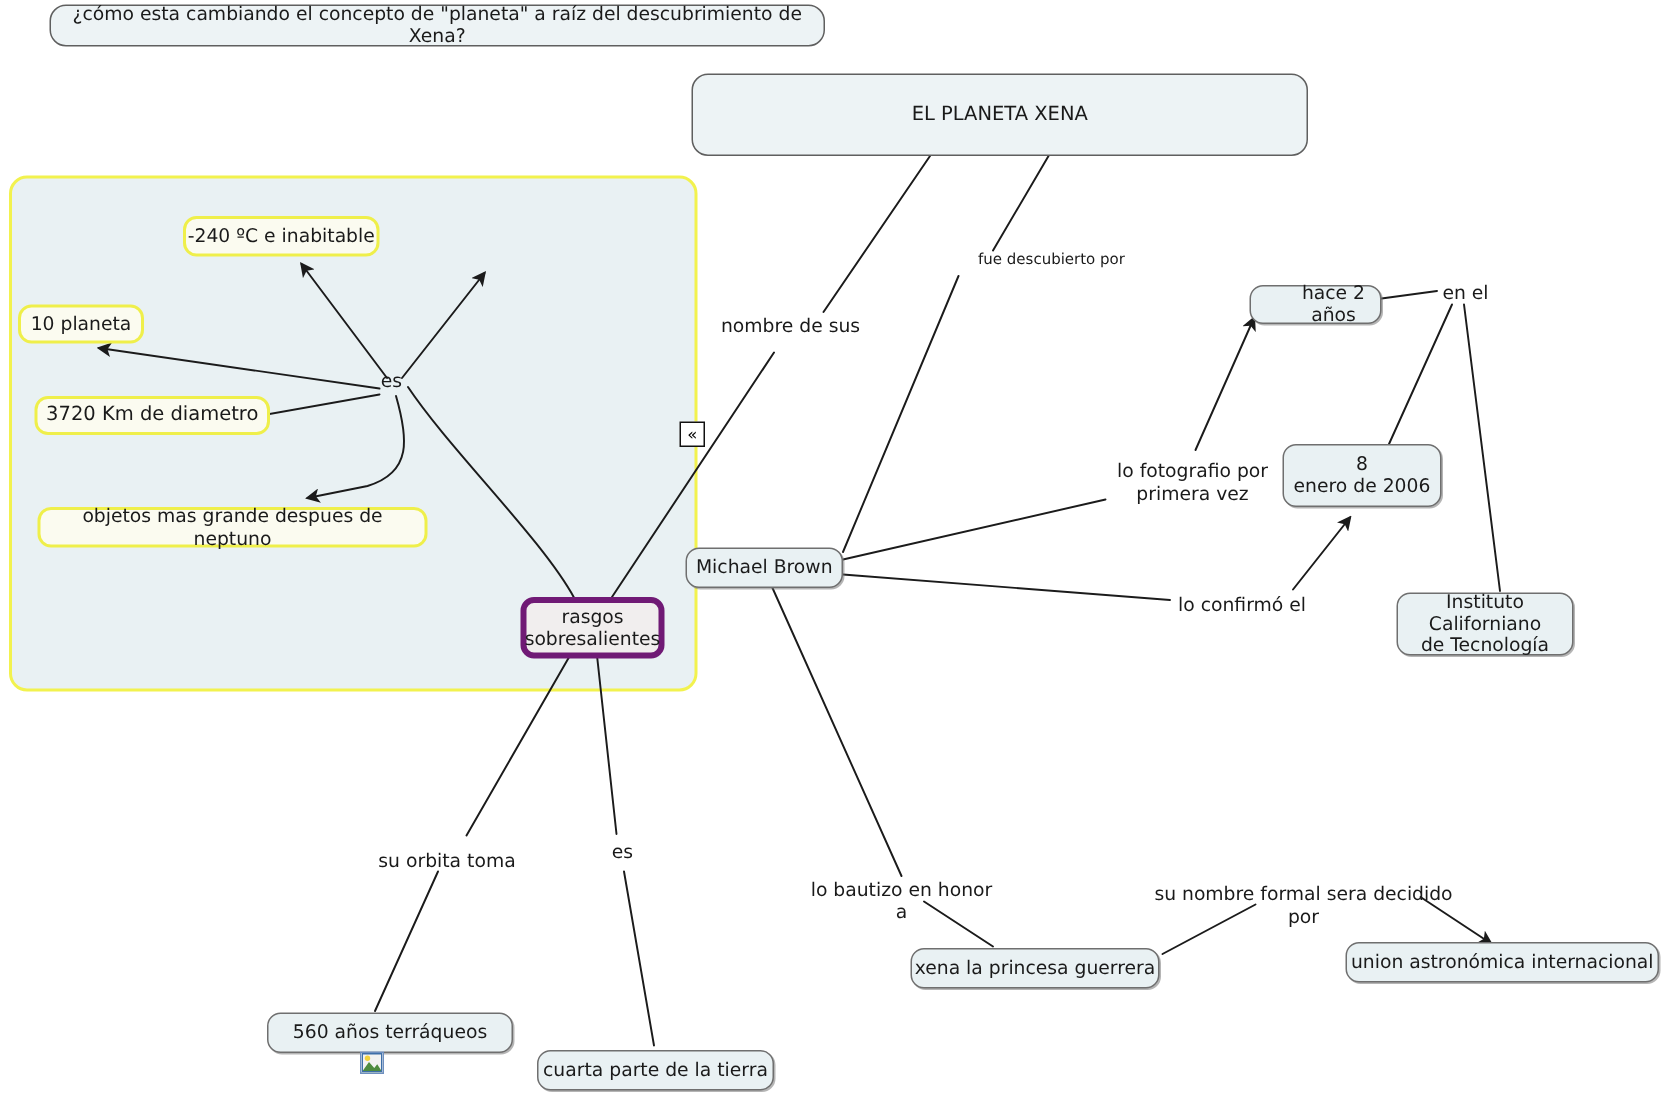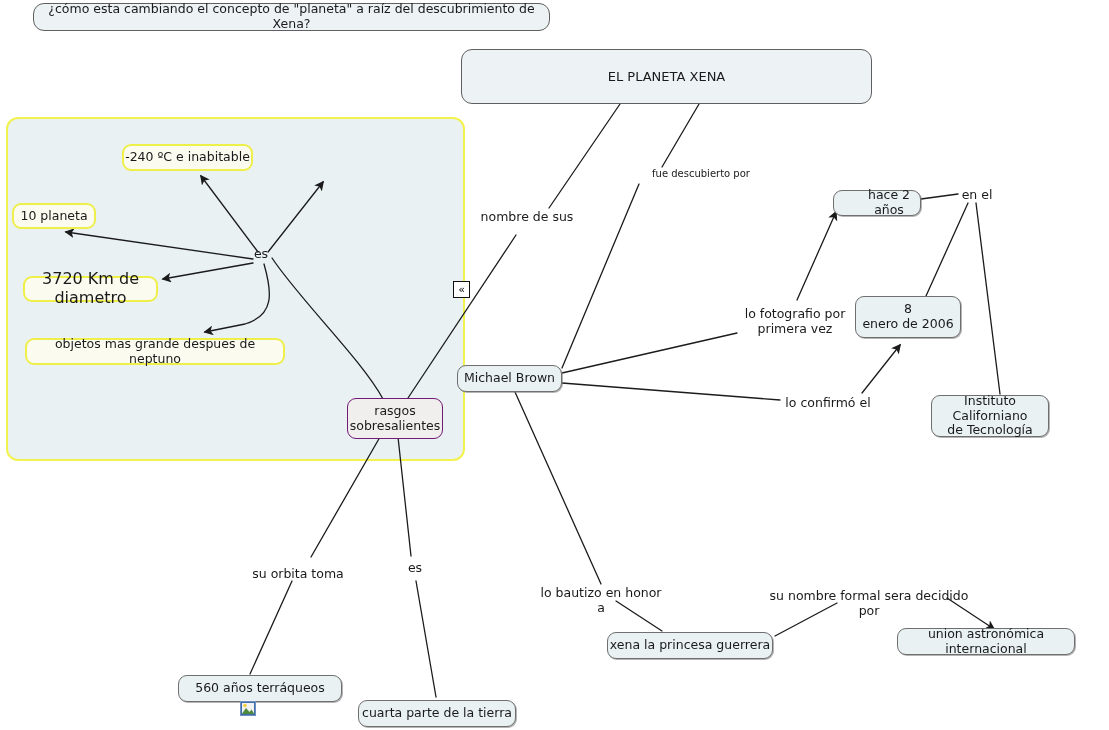--- a/index.html
+++ b/index.html
@@ -56,21 +56,21 @@
   
   .n-yellow {
     background: #fbfbf0;
     border: 2px solid #efef4a;
     border-radius: 9px;
     color: #1a1a1a;
   }
   
   .n-red {
     background: #f1eeee;
-    border: 1px solid #701a75;
+    border: 4px solid #701a75;
     border-radius: 9px;
     color: #1a1a1a;
   }
   
   #panel {
     position: absolute;
     background: #e9f1f3;
     border: 2px solid #f2f24e;
     border-radius: 12px;
     z-index: 0;
@@ -176,21 +176,21 @@
   <div class="node n-q" style="left:33px; top:3px; width:517px; height:28px; font-size:12.5px;
               padding:0 12px;">¿cómo  esta cambiando el concepto de "planeta" a raíz del descubrimiento de Xena?</div>
 
   <div class="node n-q" style="left:461px; top:49px; width:411px; height:55px; font-size:13px;">EL PLANETA XENA</div>
 
   <div class="node n-yellow" style="left:122px; top:144px; width:131px; height:27px; font-size:12.5px;">-240 ºC e inabitable</div>
 
 
   <div class="node n-yellow" style="left:12px; top:203px; width:84px; height:26px; font-size:12.5px;">10 planeta</div>
 
-  <div class="node n-yellow" style="left:23px; top:276px; width:135px; height:26px; font-size:16px;">3720 Km de diametro</div>
+  <div class="node n-yellow" style="left:23px; top:264px; width:157px; height:26px; font-size:13px;">3720 Km de diametro</div>
 
   <div class="node n-yellow" style="left:25px; top:338px; width:260px; height:27px; font-size:12.5px;">objetos mas grande despues de neptuno</div>
 
   <div class="node n-red" style="left:347px; top:398px; width:96px; height:41px; font-size:12.5px;">rasgos
 sobresalientes</div>
 
   <div class="node n-std" style="left:457px; top:365px; width:105px; height:27px; font-size:12.5px;">Michael Brown</div>
 
   <div class="node n-std" style="left:833px; top:190px; width:88px; height:26px; font-size:12.5px;padding-left:24px;">hace 2 años</div>
 
@@ -199,21 +199,21 @@
 
   <div class="node n-std" style="left:931px; top:395px; width:118px; height:42px; font-size:12.5px;">Instituto Californiano
 de Tecnología</div>
 
   <div class="node n-std" style="left:178px; top:675px; width:164px; height:27px; font-size:12.5px;">560 años terráqueos</div>
 
   <div class="node n-std" style="left:358px; top:700px; width:158px; height:27px; font-size:12.5px;">cuarta parte de la tierra</div>
 
   <div class="node n-std" style="left:607px; top:632px; width:166px; height:27px; font-size:12.5px;">xena la princesa guerrera</div>
 
-  <div class="node n-std" style="left:897px; top:628px; width:178px; height:27px; font-size:12.5px;">union astronómica internacional</div>
+  <div class="node n-std" style="left:897px; top:628px; width:209px; height:27px; font-size:12.5px;">union astronómica internacional</div>
 
   <div class="link-label" style="left:246px; top:246px; width:30px; font-size:12.5px;">es</div>
 
   <div class="link-label" style="left:478px; top:209px; width:98px; font-size:12.5px;">nombre de sus</div>
 
   <div class="link-label" style="left:640px; top:168px; width:122px; font-size:10px;">fue descubierto por</div>
 
   <div class="link-label" style="left:958px; top:187px; width:38px; font-size:12.5px;">en el</div>
 
   <div class="link-label" style="left:734px; top:306px; width:122px; font-size:12.5px;">lo fotografio por

